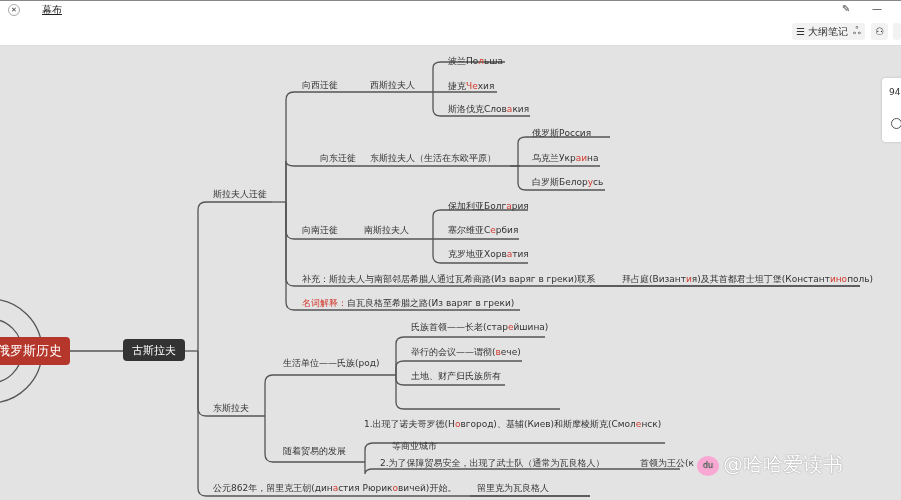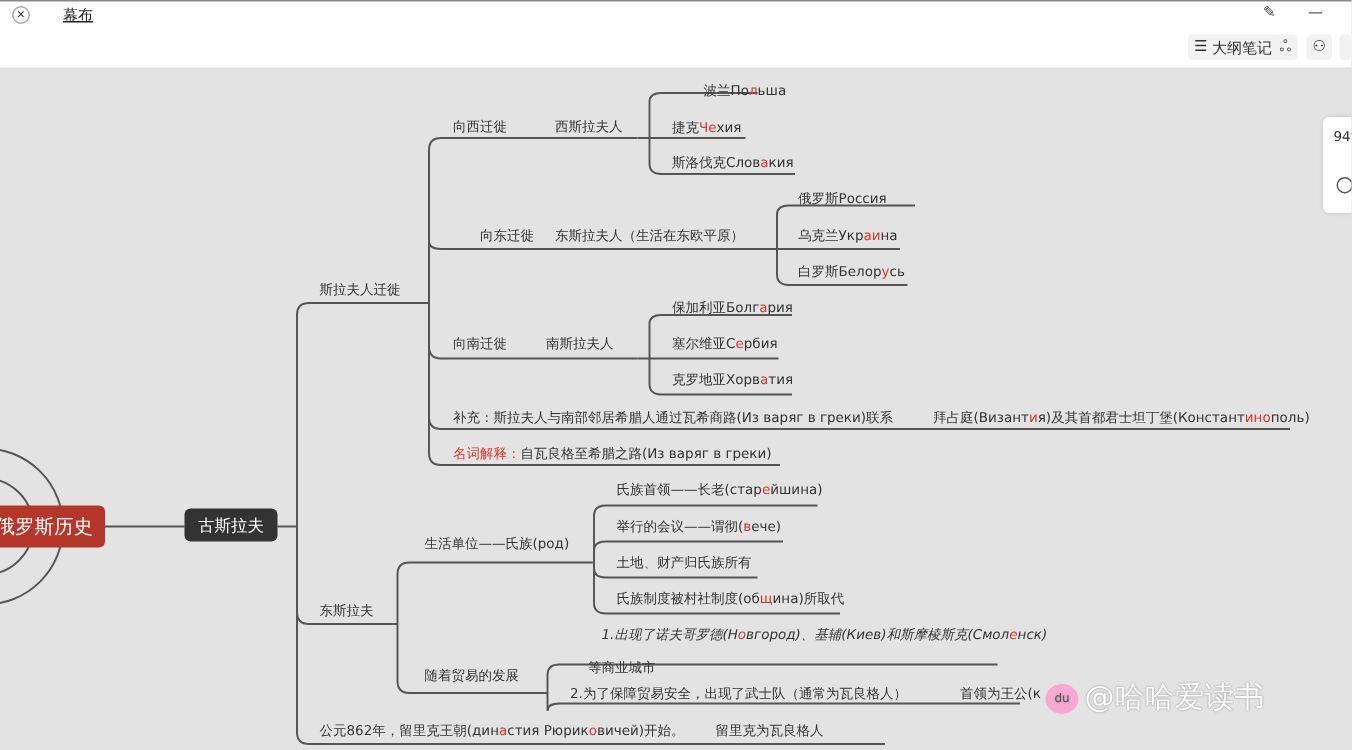--- a/index.html
+++ b/index.html
@@ -98,21 +98,21 @@
   </svg>
 
   <div class="root">俄罗斯历史</div>
   <div class="mid">古斯拉夫</div>
 
   <span class="t" style="left:213px;top:142px;">斯拉夫人迁徙</span>
 
   <span class="t" style="left:302px;top:33px;">向西迁徙</span>
   <span class="t" style="left:370px;top:33px;">西斯拉夫人</span>
 
-  <span class="t" style="left:469px;top:9px;"><span>波兰</span><span>По</span><span class="red">л</span><span>ьша</span></span>
+  <span class="t" style="left:448px;top:9px;"><span>波兰</span><span>По</span><span class="red">л</span><span>ьша</span></span>
   <span class="t" style="left:448px;top:34px;"><span>捷克</span><span class="red">Че</span><span>хия</span></span>
   <span class="t" style="left:448px;top:57px;"><span>斯洛伐克</span><span>Слов</span><span class="red">а</span><span>кия</span></span>
 
   <span class="t" style="left:302px;top:106px;padding-left:18px;">向东迁徙</span>
   <span class="t" style="left:370px;top:106px;">东斯拉夫人（生活在东欧平原）</span>
 
   <span class="t" style="left:532px;top:81px;"><span>俄罗斯</span><span>Россия</span></span>
   <span class="t" style="left:532px;top:106px;"><span>乌克兰</span><span>Укр</span><span class="red">аи</span><span>на</span></span>
   <span class="t" style="left:532px;top:130px;"><span>白罗斯</span><span>Белор</span><span class="red">у</span><span>сь</span></span>
 
@@ -127,24 +127,23 @@
   <span class="t" style="left:302px;top:227px;">补充：斯拉夫人与南部邻居希腊人通过瓦希商路(Из варяг в греки)联系</span>
 
   <span class="t" style="left:302px;top:251px;"><span class="red">名词解释：</span><span>自瓦良格至希腊之路(Из варяг в греки)</span></span>
 
   <span class="t" style="left:213px;top:356px;">东斯拉夫</span>
   <span class="t" style="left:283px;top:311px;">生活单位——氏族(род)</span>
 
   <span class="t" style="left:411px;top:275px;"><span>氏族首领——长老(стар</span><span class="red">е</span><span>йшина)</span></span>
   <span class="t" style="left:411px;top:300px;"><span>举行的会议——谓彻(</span><span class="red">в</span><span>ече)</span></span>
   <span class="t" style="left:411px;top:324px;"><span>土地、财产归氏族所有</span></span>
-  <span class="t" style="left:411px;top:348px;"><span>氏族制度被村社制度(об</span><span class="red">щ</span><span>ина)所取代</span></span>
 
   <span class="t" style="left:283px;top:399px;">随着贸易的发展</span>
-  <span class="t" style="left:401px;top:372px;font-style:italic;"><span>1.出现了诺夫哥罗德(Н</span><span class="red">о</span><span>вгород)、基辅(Киев)和斯摩棱斯克(Смол</span><span class="red">е</span><span>нск)</span></span>
+  <span class="t" style="left:364px;top:372px;"><span>1.出现了诺夫哥罗德(Н</span><span class="red">о</span><span>вгород)、基辅(Киев)和斯摩棱斯克(Смол</span><span class="red">е</span><span>нск)</span></span>
   <span class="t" style="left:380px;top:394px;margin-left:12px;">等商业城市</span>
   <span class="t" style="left:380px;top:411px;">2.为了保障贸易安全，出现了武士队（通常为瓦良格人）</span>
   <span class="t" style="left:640px;top:411px;">首领为王公(к</span>
 
   <span class="t" style="left:213px;top:436px;"><span>公元862年，留里克王朝(дин</span><span class="red">а</span><span>стия Рюрик</span><span class="red">о</span><span>вичей)开始。</span></span>
   <span class="t" style="left:477px;top:436px;">留里克为瓦良格人</span>
 
   <div class="side-panel">
     <span class="z">94%</span>
     <span class="ic"></span>

